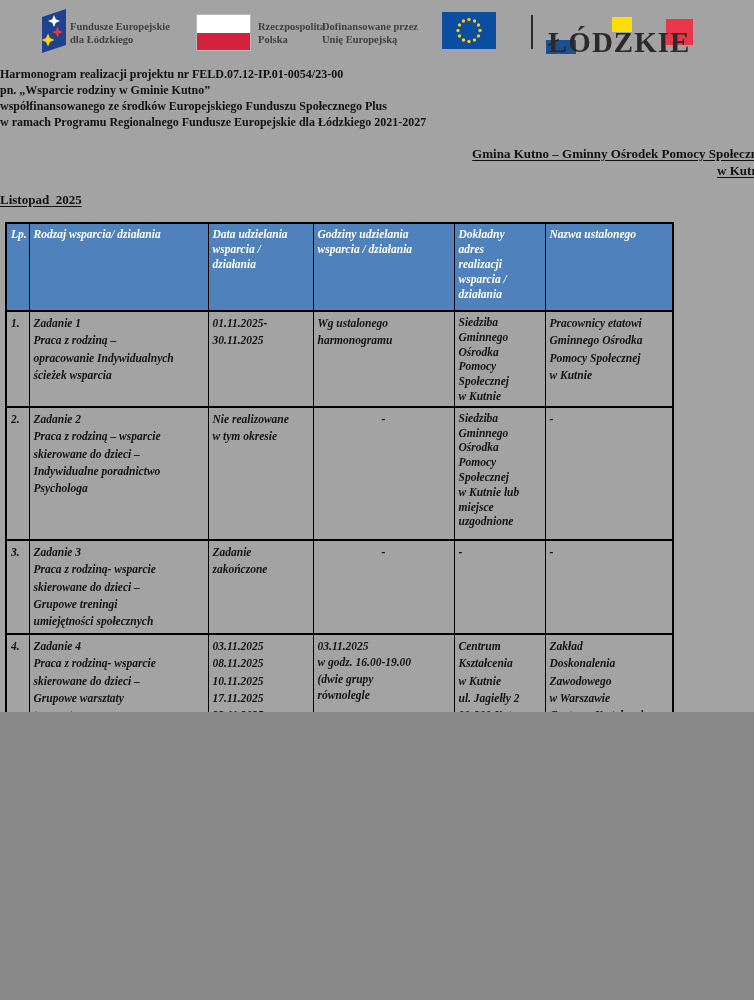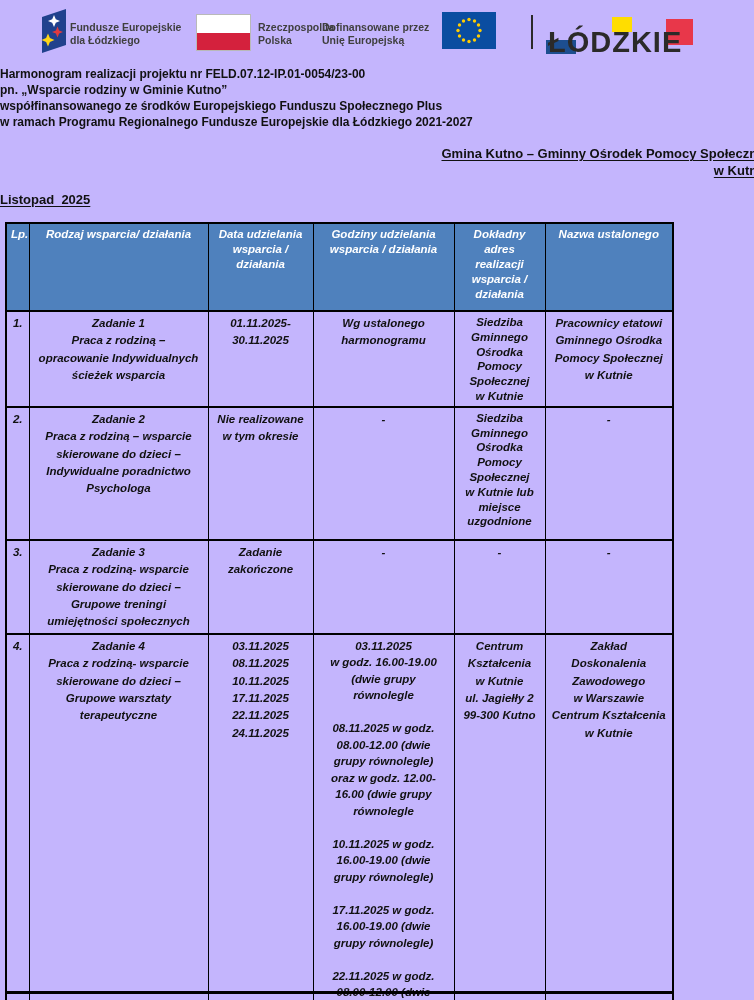--- a/index.html
+++ b/index.html
@@ -1,20 +1,20 @@
 <!DOCTYPE html>
 <html style="--header-blue: #4f81bd; --eu-blue: #0a4da1; --poland-red: #d4213d; --fe-navy: #20418d;"><head>
 <meta charset="utf-8">
 <style>
   * { margin:0; padding:0; box-sizing:border-box; }
   html,body { background:#888; }
   .page {
-    position:relative; width:754px; height:1000px; margin:0 auto;
-    background:#c4b5fd; overflow:hidden;
-    font-family:Liberation Sans, sans-serif; color:#111;
+    position:relative; width:754px; height:712px; margin:0 auto;
+    background:#a3a3a3; overflow:hidden;
+    font-family:Liberation Serif, serif; color:#111;
   }
 
   
   .logobar { position:absolute; left:0; top:0; width:754px; height:60px; }
   .fe-flag { position:absolute; left:38px; top:8px; }
   .fe-text { position:absolute; left:70px; top:21px; font-size:10.5px; font-weight:700;
              color:#3f3f3e; line-height:12.5px; white-space:pre-line; }
   .pl-flag { position:absolute; left:196px; top:14px; width:55px; height:37px;
              border:1px solid #b9b9b9; }
   .pl-flag .w { height:50%; background:#fff; }
@@ -45,21 +45,21 @@
            font-size:13px; font-weight:700; white-space:pre;
            text-decoration:underline; text-underline-offset:2px; }
 
   
   table.doc { position:absolute; left:5px; top:222px; width:667px;
               border-collapse:collapse; table-layout:fixed;
               border:2px solid #000; }
   .doc th, .doc td {
     border-left:1px solid #000; border-right:1px solid #000;
     border-top:2px solid #000; border-bottom:2px solid #000;
-    vertical-align:top; text-align:center;
+    vertical-align:top; text-align:left;
     padding:3px 4px 2px 4px;
     font-weight:700; font-style:italic;
     white-space:pre-line; overflow:hidden;
   }
   .doc th { background:var(--header-blue,#4f81bd); color:#fff;
             font-size:11.5px; line-height:15px; height:88px; }
   .doc td { font-size:11.5px; line-height:17.4px; color:#111; }
   .doc tr.r1 td { height:93px; }
   .doc tr.r2 td { height:133px; }
   .doc tr.r3 td { height:84px; }

